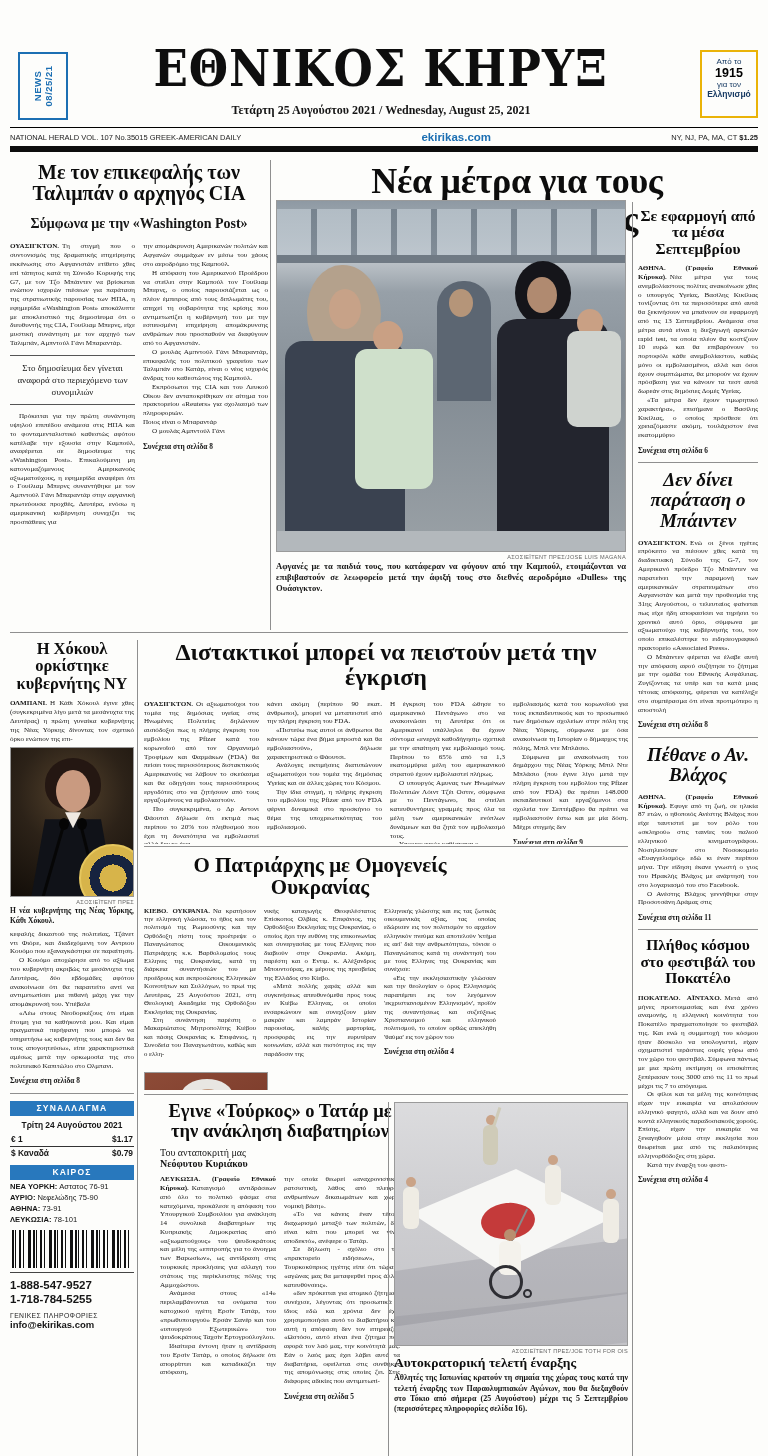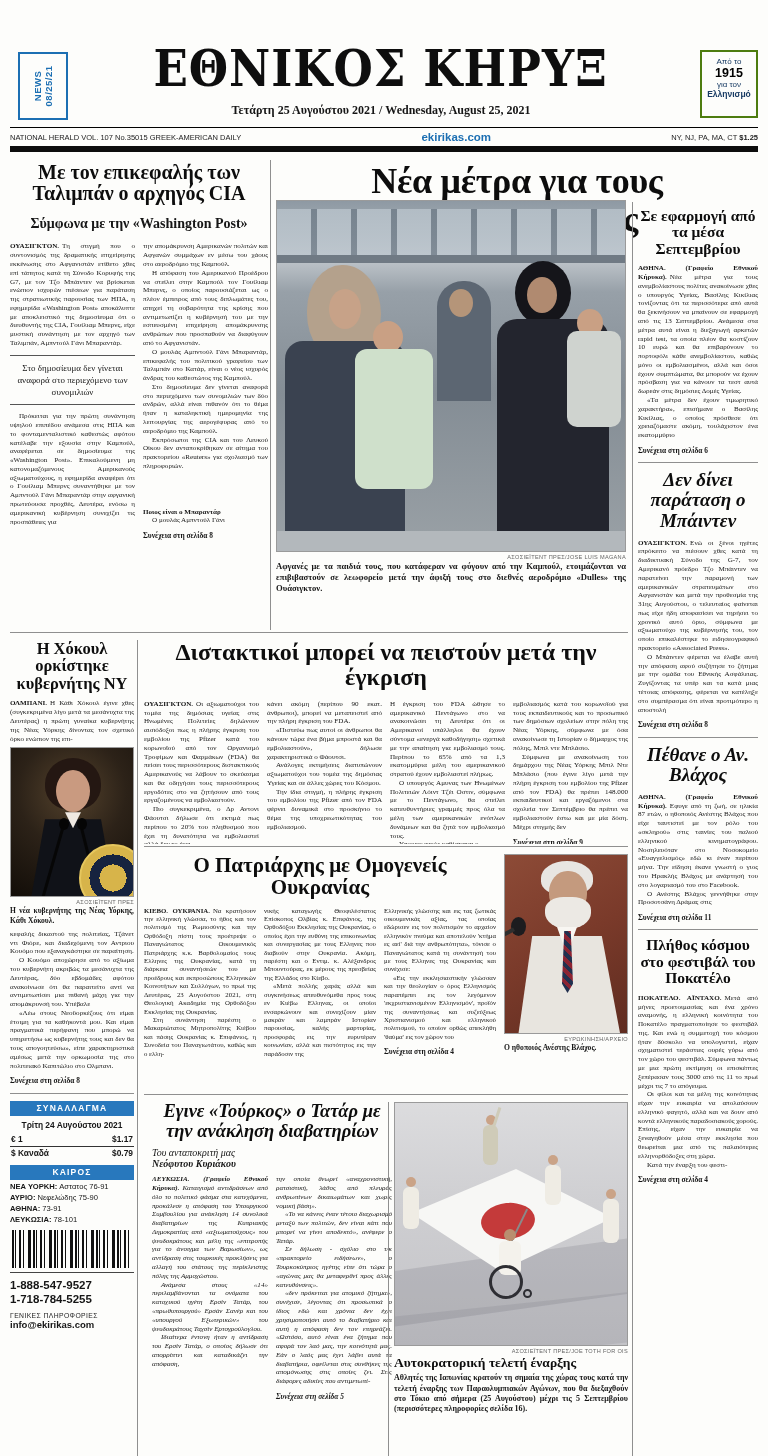--- a/index.html
+++ b/index.html
@@ -6,21 +6,21 @@
   #page{position:relative;width:768px;height:1456px;background:#fdfdfb;margin:0 auto;
         font-family:"Liberation Serif",serif;color:#161616;overflow:hidden;}
   .abs{position:absolute;}
 
   
   .news-box{left:18px;top:52px;width:46px;height:64px;border:2px solid #1c6fb3;display:flex;align-items:center;justify-content:center;}
   .news-rot{transform:rotate(-90deg);font-family:"Liberation Sans",sans-serif;font-weight:bold;color:#1c6fb3;font-size:9.5px;line-height:1.15;text-align:center;letter-spacing:.5px;white-space:nowrap;}
   .masthead{left:72px;right:78px;top:44px;text-align:center;}
   .masthead-title{font-family:"DejaVu Serif",serif;font-weight:bold;font-size:47px;line-height:1.05;letter-spacing:1px;color:#0e0e0e;display:inline-block;transform:scaleX(.96) scaleY(1.08);}
   .date-top{left:72px;right:78px;top:103px;text-align:center;font-weight:bold;font-size:12px;}
-  .since-box{right:10px;top:50px;width:58px;height:68px;border:2px solid #4d7c0f;text-align:center;font-family:"Liberation Sans",sans-serif;color:#173a63;padding-top:5px;box-sizing:border-box;}
+  .since-box{right:10px;top:50px;width:58px;height:68px;border:2px solid #eab308;text-align:center;font-family:"Liberation Sans",sans-serif;color:#173a63;padding-top:5px;box-sizing:border-box;}
   .since-box .s1{font-size:8px;}
   .since-box .s2{font-size:12.5px;font-weight:bold;color:#000;}
   .since-box .s3{font-size:8px;}
   .since-box .s4{font-size:8.5px;font-weight:bold;}
   .info-bar{left:10px;right:10px;top:127px;border-top:1px solid #000;display:flex;align-items:center;justify-content:space-between;padding-top:3px;font-family:"Liberation Sans",sans-serif;font-size:7.5px;color:#222;}
   .website{color:#1c6fb3;font-weight:bold;font-size:11.5px;}
   .price{font-weight:bold;}
   .black-bar{left:10px;right:10px;top:146px;height:6px;background:#0d0d0d;}
 
   
@@ -28,21 +28,21 @@
   .hrule{height:0;border-top:1px solid #8f8f8f;}
   .rule{border:0;border-top:1px solid #8f8f8f;margin:7px 0;}
 
   
   .b{font-size:7.1px;line-height:1.24;text-align:justify;margin:0;}
   .ind{text-indent:9px;}
   .dl{font-weight:bold;margin-right:3px;}
   .cont{font-weight:bold;font-size:7.4px;margin-top:6px;}
   .cols{display:flex;gap:8px;}
   .col{flex:1;min-width:0;}
-  .subhead{font-weight:bold;margin-top:37px;}
+  .subhead{font-weight:normal;}
   .credit{font-family:"Liberation Sans",sans-serif;font-size:5.6px;color:#666;text-align:right;letter-spacing:.3px;margin:2px 0 1px;}
   .caption{font-size:8px;font-weight:bold;line-height:1.3;text-align:justify;}
 
   .t{font-weight:bold;text-align:center;line-height:1.06;color:#0d0d0d;}
   .t-cia{font-size:20px;margin:2px 0 8px;}
   .t-sub{font-size:14px;font-weight:bold;text-align:center;margin:12px 0 10px;}
   .t-lead{font-size:36px;letter-spacing:-.3px;}
   .t-rail-sm{font-size:15.5px;margin:2px 0 7px;}
   .t-rail{font-size:19px;margin:4px 0 8px;font-style:italic;}
   .t-hochul{font-size:16.5px;margin:0 0 7px;}
@@ -167,21 +167,20 @@
     <div class="cols">
       <div class="col">
         <p class="b"><b class="dl">ΟΥΑΣΙΓΚΤΟΝ.</b><span>Τη στιγμή που ο συντονισμός της δραματικής επιχείρησης εκκένωσης στο Αφγανιστάν ετίθετο χθες επί τάπητος κατά τη Σύνοδο Κορυφής της G7, με τον Τζο Μπάιντεν να βρίσκεται ενώπιον ισχυρών πιέσεων για παράταση της στρατιωτικής παρουσίας των ΗΠΑ, η εφημερίδα «Washington Post» αποκάλυπτε με αποκλειστικό της δημοσίευμα ότι ο διευθυντής της CIA, Γουίλιαμ Μπερνς, είχε μυστική συνάντηση με τον αρχηγό των Ταλιμπάν, Αμπντούλ Γάνι Μπαραντάρ.</span></p>
         <div class="pullquote">Στο δημοσίευμα δεν γίνεται αναφορά στο περιεχόμενο των συνομιλιών</div>
         <p class="b ind">Πρόκειται για την πρώτη συνάντηση υψηλού επιπέδου ανάμεσα στις ΗΠΑ και το φονταμενταλιστικό καθεστώς αφότου κατέλαβε την εξουσία στην Καμπούλ, αναφέρεται σε δημοσίευμα της «Washington Post». Επικαλούμενη μη κατονομαζόμενους Αμερικανούς αξιωματούχους, η εφημερίδα αναφέρει ότι ο Γουίλιαμ Μπερνς συναντήθηκε με τον Αμπντούλ Γάνι Μπαραντάρ στην αφγανική πρωτεύουσα προχθές, Δευτέρα, ενόσω η αμερικανική κυβέρνηση συνεχίζει τις προσπάθειες για</p>
       </div>
       <div class="col">
         <p class="b">την απομάκρυνση Αμερικανών πολιτών και Αφγανών συμμάχων εν μέσω του χάους στο αεροδρόμιο της Καμπούλ.</p>
         <p class="b ind">Η απόφαση του Αμερικανού Προέδρου να στείλει στην Καμπούλ τον Γουίλιαμ Μπερνς, ο οποίος παρουσιάζεται ως ο πλέον έμπειρος από τους διπλωμάτες του, απηχεί τη σοβαρότητα της κρίσης που αντιμετωπίζει η κυβέρνησή του με την εσπευσμένη επιχείρηση απομάκρυνσης ανθρώπων που προσπαθούν να διαφύγουν από το Αφγανιστάν.</p>
         <p class="b ind">Ο μουλάς Αμπντούλ Γάνι Μπαραντάρ, επικεφαλής του πολιτικού γραφείου των Ταλιμπάν στο Κατάρ, είναι ο νέος ισχυρός άνδρας του καθεστώτος της Καμπούλ.</p>
-        <p class="b ind">Στο δημοσίευμα δεν γίνεται αναφορά στο περιεχόμενο των συνομιλιών των δύο ανδρών, αλλά είναι πιθανόν ότι το θέμα ήταν η καταληκτική ημερομηνία της λειτουργίας της αερογέφυρας από το αεροδρόμιο της Καμπούλ.</p>
         <p class="b ind">Εκπρόσωποι της CIA και του Λευκού Οίκου δεν ανταποκρίθηκαν σε αίτημα του πρακτορείου «Reuters» για σχολιασμό των πληροφοριών.</p>
         <p class="b subhead">Ποιος είναι ο Μπαραντάρ</p>
         <p class="b ind">Ο μουλάς Αμπντούλ Γάνι</p>
         <p class="cont">Συνέχεια στη σελίδα 8</p>
       </div>
     </div>
   </div>
 
   <div class="abs vrule" style="left:270px;top:160px;height:470px;"></div>
 
@@ -324,21 +323,21 @@
         <p class="b">εμβολιασμός κατά του κορωνοϊού για τους εκπαιδευτικούς και το προσωπικό των δημόσιων σχολείων στην πόλη της Νέας Υόρκης, σύμφωνα με όσα ανακοίνωσε τη Ιστορίαν ο δήμαρχος της πόλης, Μπιλ ντε Μπλάσιο.</p>
         <p class="b ind">Σύμφωνα με ανακοίνωση του δημάρχου της Νέας Υόρκης Μπιλ Ντε Μπλάσιο (που έγινε λίγο μετά την πλήρη έγκριση του εμβολίου της Pfizer από τον FDA) θα πρέπει 148.000 εκπαιδευτικοί και εργαζόμενοι στα σχολεία τον Σεπτέμβριο θα πρέπει να εμβολιαστούν έστω και με μία δόση. Μέχρι στιγμής δεν</p>
         <p class="cont">Συνέχεια στη σελίδα 9</p>
       </div>
     </div>
   </div>
 
   <div class="abs hrule" style="left:144px;top:846px;width:484px;"></div>
 
   <div class="abs" style="left:144px;top:854px;width:484px;height:236px;overflow:hidden;">
-    <div style="display:flex;gap:8px;">
+    <div style="display:flex;gap:8px;flex-direction:column;">
       <div style="width:352px;">
         <div class="t t-pat">Ο Πατριάρχης με Ομογενείς Ουκρανίας</div>
         <div class="cols">
           <div class="col">
             <p class="b" style="font-size:6.8px;"><b class="dl">ΚΙΕΒΟ. ΟΥΚΡΑΝΙΑ.</b><span>Να κρατήσουν την ελληνική γλώσσα, το ήθος και τον πολιτισμό της Ρωμιοσύνης και την Ορθόδοξη πίστη τους προέτρεψε ο Παναγιώτατος Οικουμενικός Πατριάρχης κ.κ. Βαρθολομαίος τους Ελληνες της Ουκρανίας, κατά τη διάρκεια συναντήσεών του με προέδρους και εκπροσώπους Ελληνικών Κοινοτήτων και Συλλόγων, το πρωί της Δευτέρας, 23 Αυγούστου 2021, στη Θεολογική Ακαδημία της Ορθοδόξου Εκκλησίας της Ουκρανίας.</span></p>
             <p class="b ind" style="font-size:6.8px;">Στη συνάντηση παρέστη ο Μακαριώτατος Μητροπολίτης Κιέβου και πάσης Ουκρανίας κ. Επιφάνιος, η Συνοδεία του Παναγιωτάτου, καθώς και ο ελλη-</p>
           </div>
           <div class="col">
             <p class="b" style="font-size:6.8px;">νικής καταγωγής Θεοφιλέστατος Επίσκοπος Ολβίας κ. Επιφάνιος, της Ορθοδόξου Εκκλησίας της Ουκρανίας, ο οποίος έχει την ευθύνη της επικοινωνίας και συνεργασίας με τους Ελληνες που διαβιούν στην Ουκρανία. Ακόμη, παρέστη και ο Εντιμ. κ. Αλέξανδρος Μπουντούρας, εκ μέρους της πρεσβείας της Ελλάδος στο Κίεβο.</p>
             <p class="b ind" style="font-size:6.8px;">«Μετά πολλής χαράς αλλά και συγκινήσεως απευθυνόμεθα προς τους εν Κιέβω Ελληνας, οι οποίοι ενσαρκώνουν και συνεχίζουν μίαν μακράν και λαμπράν Ιστορίαν παρουσίας, καλής μαρτυρίας, προσφοράς εις την ευρυτέραν κοινωνίαν, αλλά και πιστότητος εις την παράδοσιν της</p>
@@ -362,21 +361,21 @@
           <div class="vp-stem"></div>
         </div>
         <div class="credit">ΕΥΡΩΚΙΝΗΣΗ/ΑΡΧΕΙΟ</div>
         <div class="caption" style="font-size:7.6px;">Ο ηθοποιός Ανέστης Βλάχος.</div>
       </div>
     </div>
   </div>
 
   <div class="abs hrule" style="left:144px;top:1094px;width:484px;"></div>
 
-  <div class="abs" style="left:152px;top:1102px;width:240px;height:350px;overflow:hidden;font-style:italic;">
+  <div class="abs" style="left:160px;top:1102px;width:240px;height:350px;overflow:hidden;">
     <div class="t t-tatar">Εγινε «Τούρκος» ο Τατάρ με την ανάκληση διαβατηρίων</div>
     <div class="byline">
       <span>Του ανταποκριτή μας</span>
       <b>Νεόφυτου Κυριάκου</b>
     </div>
     <div class="cols">
       <div class="col">
         <p class="b"><b class="dl">ΛΕΥΚΩΣΙΑ. (Γραφείο Εθνικού Κήρυκα).</b><span>Καταιγισμό αντιδράσεων από όλο το πολιτικό φάσμα στα κατεχόμενα, προκάλεσε η απόφαση του Υπουργικού Συμβουλίου για ανάκληση 14 συνολικά διαβατηρίων της Κυπριακής Δημοκρατίας από «αξιωματούχους» του ψευδοκράτους και μέλη της «επιτροπής για το άνοιγμα των Βαρωσίων», ως αντίδραση στις τουρκικές προκλήσεις για αλλαγή του στάτους της περίκλειστης πόλης της Αμμοχώστου.</span></p>
         <p class="b ind">Ανάμεσα στους «14» περιλαμβάνονται τα ονόματα του κατοχικού ηγέτη Ερσίν Τατάρ, του «πρωθυπουργού» Ερσάν Σανέρ και του «υπουργού Εξωτερικών» του ψευδοκράτους Ταχσίν Ερτογρούλογλου.</p>
         <p class="b ind">Ιδιαίτερα έντονη ήταν η αντίδραση του Ερσίν Τατάρ, ο οποίος δήλωσε ότι απορρίπτει και καταδικάζει την απόφαση,</p>

